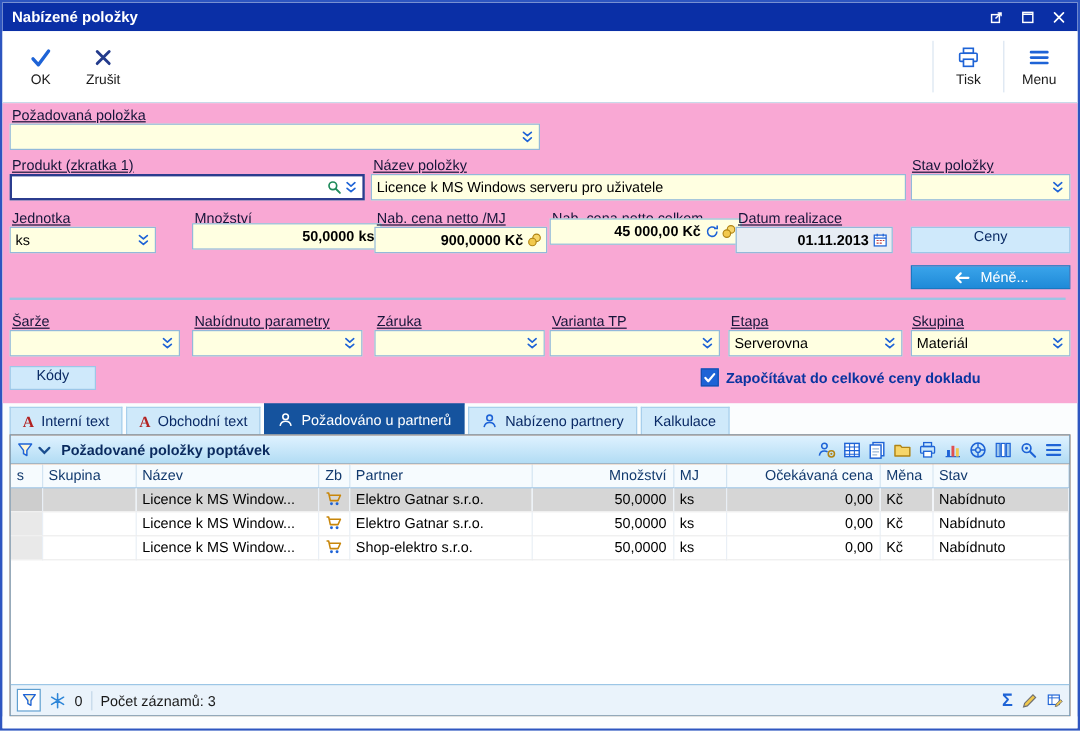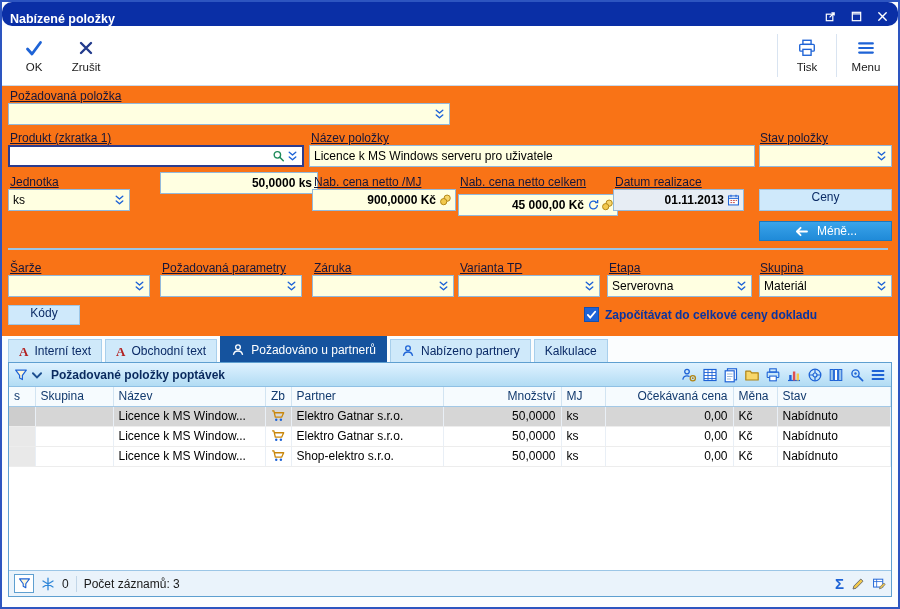--- a/index.html
+++ b/index.html
@@ -1,37 +1,37 @@
 <!DOCTYPE html>
 <html><head>
 <meta charset="utf-8">
 <style>
   html,body{margin:0;padding:0;background:#fff;}
   *{box-sizing:border-box;}
   .window{width:900px;height:609px;border:2px solid #2d55c0;background:#fbfdfe;
     font-family:"Liberation Sans",sans-serif;font-size:12px;color:#000;
     display:flex;flex-direction:column;overflow:hidden;}
   
-  .titlebar{height:24px;background:#0a2fa6;color:#fff;display:flex;align-items:flex-end;
-    padding:0 4px 0 8px;flex:0 0 auto;border-radius:10px;}
+  .titlebar{height:24px;background:#0a2fa6;color:#fff;display:flex;align-items:center;
+    padding:0 4px 0 8px;flex:0 0 auto;}
   .titlebar .title{font-weight:bold;font-size:12.5px;flex:1;}
   .win-controls{display:flex;align-items:center;gap:2px;}
   .winbtn{width:24px;height:20px;display:flex;align-items:center;justify-content:center;cursor:pointer;}
   .winbtn svg{width:13px;height:13px;display:block;}
   
   .toolbar{height:60px;background:#fff;border-bottom:1px solid #c9d9ea;display:flex;
     align-items:stretch;padding:2px 6px;flex:0 0 auto;}
   .tbtn{min-width:52px;display:flex;flex-direction:column;align-items:center;justify-content:center;
     gap:3px;color:#1a1a1a;cursor:pointer;padding:0 6px;}
   .tbtn svg{width:20px;height:20px;display:block;}
   .tbtn .tlabel{font-size:11.5px;}
   .vsep{width:1px;background:#d9e4f1;margin:6px 3px;}
   .spacer{flex:1;}
   
-  .form{position:relative;height:250px;background:#f97316;flex:0 0 auto;}
+  .form{position:relative;height:250px;background:#f9a8d4;flex:0 0 auto;}
   .lbl{position:absolute;color:#16163a;text-decoration:underline;white-space:nowrap;cursor:pointer;}
   .field{position:absolute;height:22px;background:#ffffe1;border:1px solid #93b9da;
     display:flex;align-items:center;padding:0 3px 0 4px;}
   .field .val{flex:1;white-space:nowrap;overflow:hidden;}
   .field .val.num{text-align:right;font-weight:bold;padding-right:2px;}
   .field.focus{background:#fff;border:2px solid #2b3c8e;}
   .field.disabled{background:#e7edf4;}
   .field.disabled .val{font-weight:bold;}
   .ficon{display:flex;align-items:center;justify-content:center;cursor:pointer;margin-left:1px;}
   .ficon svg{width:13px;height:14px;display:block;}
@@ -204,37 +204,37 @@
     <div class="field" style="left:6px;top:103px;width:122px">
       <span class="val">ks</span>
       <span class="ficon">
           <svg viewBox="0 0 12 15">
             <path d="M2.5 3.5L6 6.5l3.5-3M2.5 8.5L6 11.5l3.5-3" fill="none" stroke="#1e63d6" stroke-width="1.5" stroke-linecap="round" stroke-linejoin="round"></path>
           </svg>
         </span>
     </div>
 
     <span class="lbl" style="left:160px;top:89px">Množství</span>
-    <div class="field" style="left:158px;top:86px;width:158px">
+    <div class="field" style="left:158px;top:100px;width:158px">
       <span class="val num">50,0000 ks</span>
     </div>
 
     <span class="lbl" style="left:312px;top:89px">Nab. cena netto /MJ</span>
     <div class="field" style="left:310px;top:103px;width:144px">
       <span class="val num">900,0000 Kč</span>
       <span class="ficon">
           <svg viewBox="0 0 15 15">
             <circle cx="9.4" cy="5.4" r="3.6" fill="#f7d66a" stroke="#b08414" stroke-width="1.1"></circle>
             <circle cx="5.4" cy="9.4" r="3.6" fill="#f2c94c" stroke="#b08414" stroke-width="1.1"></circle>
           </svg>
         </span>
     </div>
 
     <span class="lbl" style="left:458px;top:89px">Nab. cena netto celkem</span>
-    <div class="field" style="left:456px;top:108px;width:160px">
+    <div class="field" style="left:456px;top:96px;width:160px">
       <span class="val num">45 000,00 Kč</span>
       <span class="ficon">
           <svg viewBox="0 0 15 15">
             <path d="M12 7.5a4.5 4.5 0 1 1-1.5-3.3" fill="none" stroke="#1e63d6" stroke-width="1.5"></path>
             <path d="M12.3 1.6v3h-3" fill="none" stroke="#1e63d6" stroke-width="1.5"></path>
           </svg>
         </span>
       <span class="ficon">
           <svg viewBox="0 0 15 15">
             <circle cx="9.4" cy="5.4" r="3.6" fill="#f7d66a" stroke="#b08414" stroke-width="1.1"></circle>
@@ -274,21 +274,21 @@
     <span class="lbl" style="left:8px;top:175px">Šarže</span>
     <div class="field" style="left:6px;top:189px;width:142px">
       <span class="val"></span>
       <span class="ficon">
           <svg viewBox="0 0 12 15">
             <path d="M2.5 3.5L6 6.5l3.5-3M2.5 8.5L6 11.5l3.5-3" fill="none" stroke="#1e63d6" stroke-width="1.5" stroke-linecap="round" stroke-linejoin="round"></path>
           </svg>
         </span>
     </div>
 
-    <span class="lbl" style="left:160px;top:175px">Požadovaná parametry</span>
+    <span class="lbl" style="left:160px;top:175px">Nabídnuto parametry</span>
     <div class="field" style="left:158px;top:189px;width:142px">
       <span class="val"></span>
       <span class="ficon">
           <svg viewBox="0 0 12 15">
             <path d="M2.5 3.5L6 6.5l3.5-3M2.5 8.5L6 11.5l3.5-3" fill="none" stroke="#1e63d6" stroke-width="1.5" stroke-linecap="round" stroke-linejoin="round"></path>
           </svg>
         </span>
     </div>
 
     <span class="lbl" style="left:312px;top:175px">Záruka</span>

